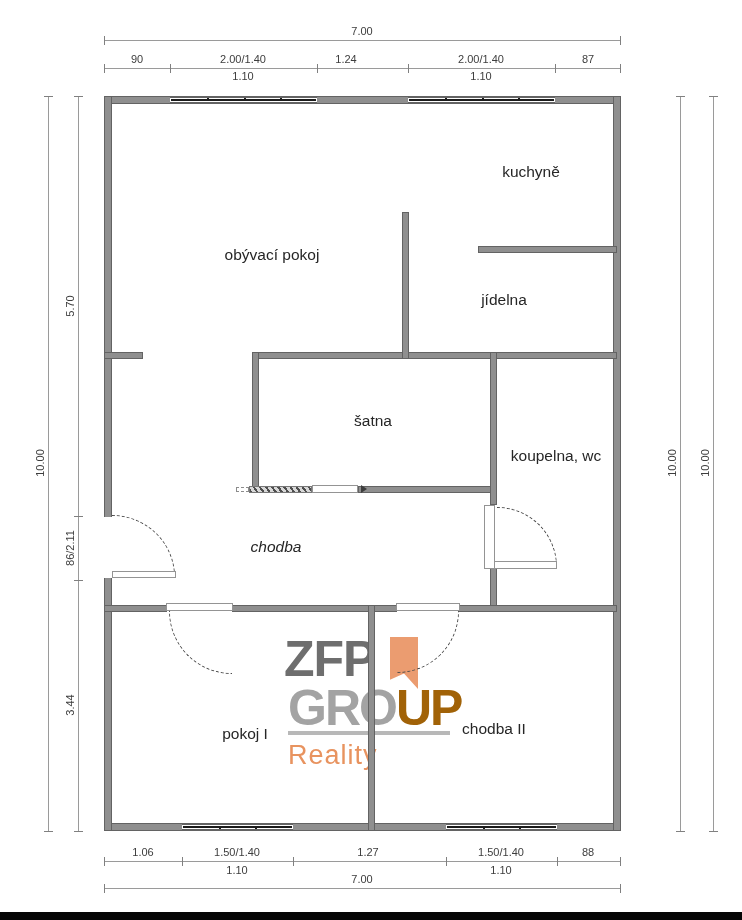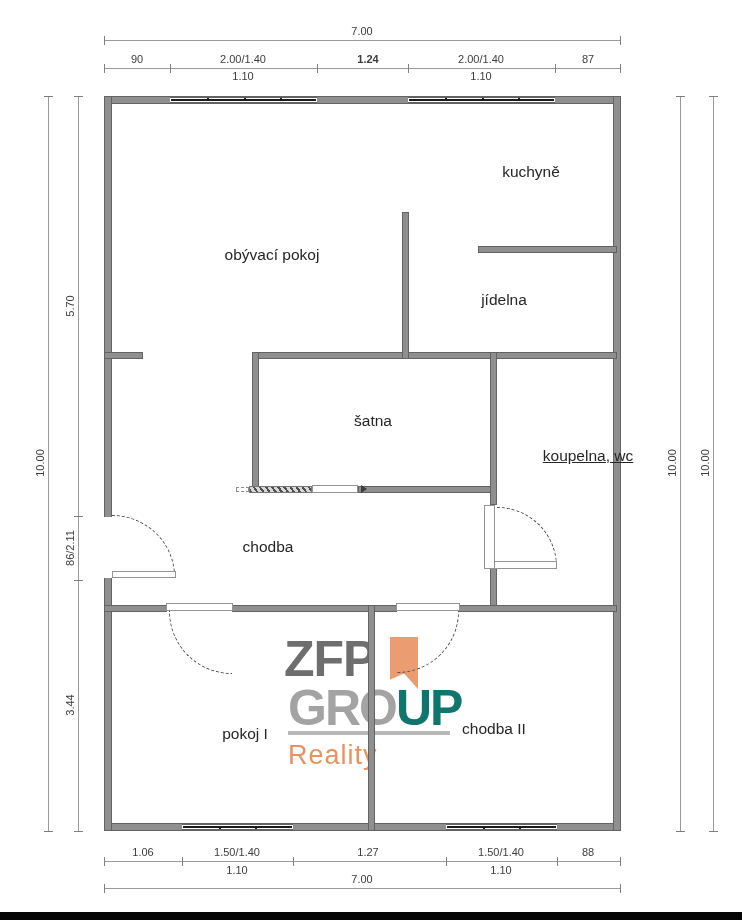--- a/index.html
+++ b/index.html
@@ -25,21 +25,21 @@
   .dim-v{position:absolute;font-size:11px;color:#3d3d3d;white-space:nowrap;transform:translate(-50%,-50%) rotate(-90deg);}
   .room{position:absolute;font-size:15.5px;color:#262626;white-space:nowrap;transform:translateX(-50%);}
   .hatch{position:absolute;background:repeating-linear-gradient(55deg,#4e4e4e 0 2px,#d8d8d8 2px 5px);border:1px solid #777;box-sizing:border-box;}
   .slide-arrow{position:absolute;width:0;height:0;border-top:4px solid transparent;border-bottom:4px solid transparent;border-left:6px solid #3d3d3d;}
   .slide-dash{position:absolute;border:1px dashed #8c8c8c;background:#fff;box-sizing:border-box;}
   
   .logo-txt{position:absolute;font-weight:bold;line-height:1;white-space:nowrap;}
   .zfp{font-size:50px;letter-spacing:-1px;color:#6e6e6e;}
   .group{font-size:50px;letter-spacing:-2px;}
   .group .g1{color:#a3a3a3;}
-  .group .g2{color:#0f766e;}
+  .group .g2{color:#a16207;}
   .bookmark{position:absolute;background:#eb9c70;clip-path:polygon(0 0,100% 0,100% 100%,50% 70%,0 82%);}
   .logo-rule{position:absolute;background:#b8b8b8;}
   .reality{position:absolute;font-size:27px;letter-spacing:1px;color:#e8935f;font-weight:normal;}
   .blackbar{position:absolute;background:#060606;}
 </style>
 </head>
 <body>
 
 <div id="canvas">
 
@@ -110,40 +110,40 @@
 
   <div class="slide-dash" style="left:236px;top:487px;width:13px;height:5px;"></div>
   <div class="hatch" style="left:249px;top:486px;width:63px;height:7px;"></div>
   <div class="doorleaf" style="left:312px;top:485px;width:46px;height:8px;"></div>
   <div class="slide-arrow" style="left:361px;top:485px;"></div>
 
   <div class="room" style="left:272px;top:246px;">obývací pokoj</div>
   <div class="room" style="left:531px;top:163px;">kuchyně</div>
   <div class="room" style="left:504px;top:291px;">jídelna</div>
   <div class="room" style="left:373px;top:412px;">šatna</div>
-  <div class="room" style="left:588px;top:447px;text-decoration:underline;">koupelna, wc</div>
-  <div class="room" style="left:268px;top:538px;">chodba</div>
+  <div class="room" style="left:556px;top:447px;">koupelna, wc</div>
+  <div class="room" style="left:276px;top:538px;font-style:italic;">chodba</div>
   <div class="room" style="left:245px;top:725px;">pokoj I</div>
   <div class="room" style="left:494px;top:720px;">chodba II</div>
 
   <div class="dl-h" style="left:104px;top:40px;width:517px;"></div>
   <div class="tick-v" style="left:104px;top:36px;"></div>
   <div class="tick-v" style="left:620px;top:36px;"></div>
   <div class="dim" style="left:362px;top:25px;">7.00</div>
 
   <div class="dl-h" style="left:104px;top:68px;width:517px;"></div>
   <div class="tick-v" style="left:104px;top:64px;"></div>
   <div class="tick-v" style="left:170px;top:64px;"></div>
   <div class="tick-v" style="left:317px;top:64px;"></div>
   <div class="tick-v" style="left:408px;top:64px;"></div>
   <div class="tick-v" style="left:555px;top:64px;"></div>
   <div class="tick-v" style="left:620px;top:64px;"></div>
   <div class="dim" style="left:137px;top:53px;">90</div>
   <div class="dim" style="left:243px;top:53px;">2.00/1.40</div>
-  <div class="dim" style="left:368px;top:53px;font-weight:bold;">1.24</div>
+  <div class="dim" style="left:346px;top:53px;">1.24</div>
   <div class="dim" style="left:481px;top:53px;">2.00/1.40</div>
   <div class="dim" style="left:588px;top:53px;">87</div>
   <div class="dim" style="left:243px;top:70px;">1.10</div>
   <div class="dim" style="left:481px;top:70px;">1.10</div>
 
   <div class="dl-h" style="left:104px;top:861px;width:517px;"></div>
   <div class="tick-v" style="left:104px;top:857px;"></div>
   <div class="tick-v" style="left:182px;top:857px;"></div>
   <div class="tick-v" style="left:293px;top:857px;"></div>
   <div class="tick-v" style="left:446px;top:857px;"></div>

